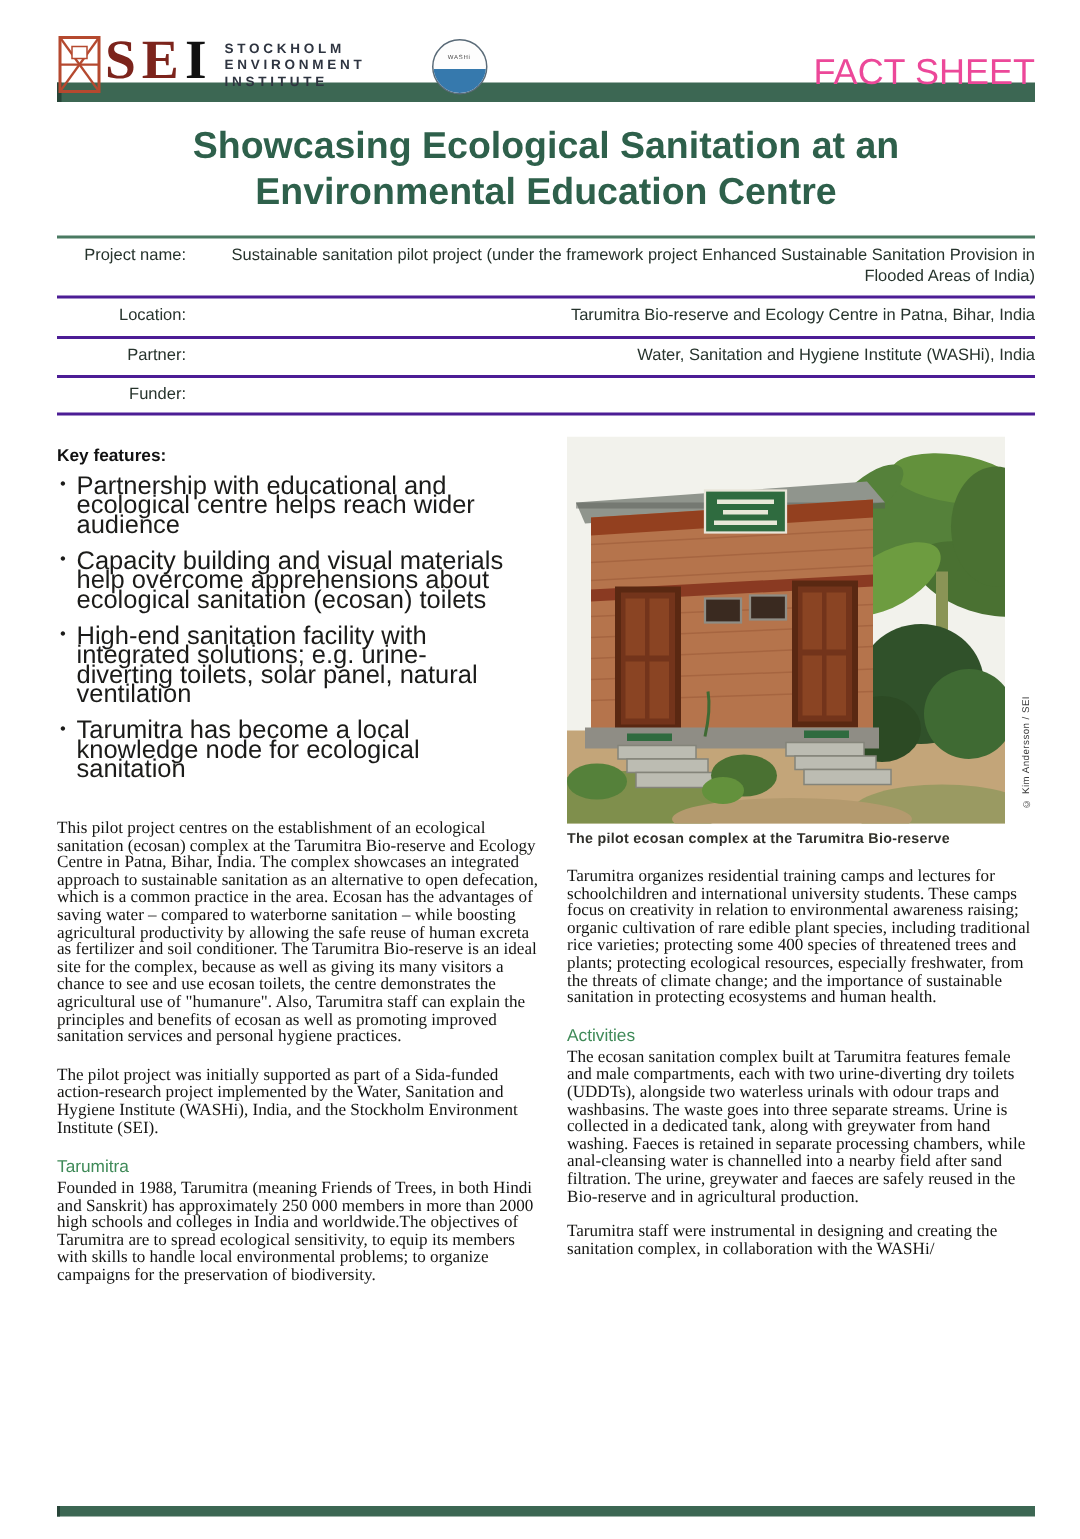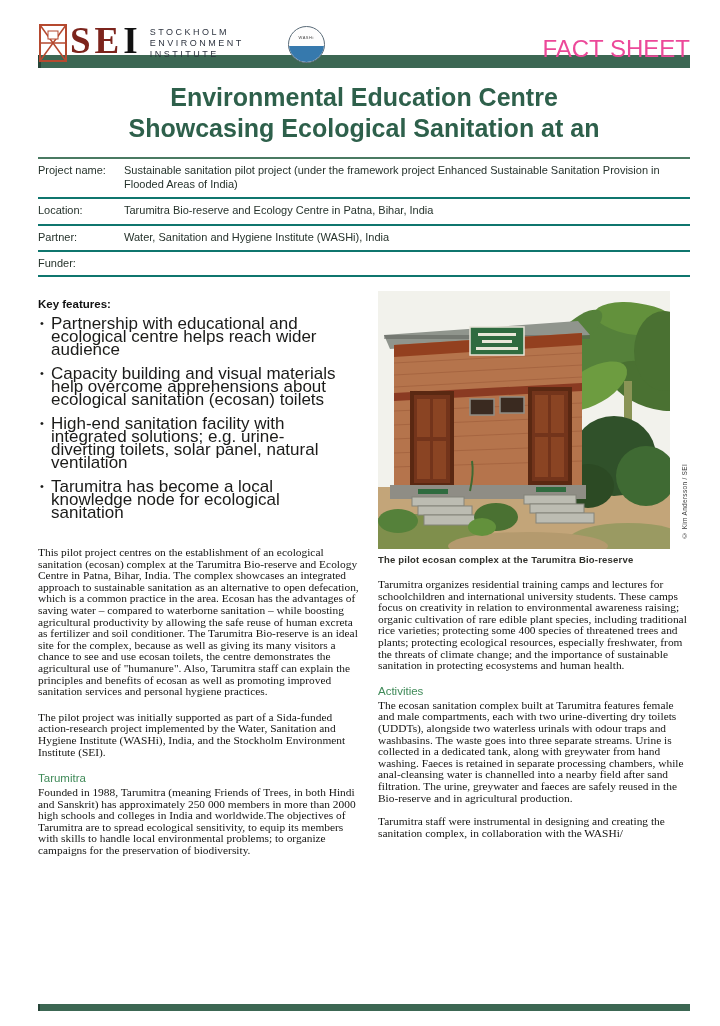--- a/index.html
+++ b/index.html
@@ -14,21 +14,21 @@
   
   .header { display:flex; align-items:flex-start; padding-top:23px; height:53px;gap:22px; }
   .sei-logo { display:flex; align-items:flex-start; }
   .sei-mark { width:30px; height:40px; margin-right:2px; }
   .sei-acronym {
     font-family:"Liberation Serif", serif; font-weight:bold; font-size:37px;
     line-height:36px; letter-spacing:4px; color:#7c241c;
   }
   .sei-acronym .last { color:#111; }
   .inst-text {
-    margin-left:8px; margin-top:4px; font-size:9px; font-weight:normal;
+    margin-left:8px; margin-top:4px; font-size:9px; font-weight:bold;
     letter-spacing:2.5px; color:#2e3440; line-height:11px;
   }
   .partner-logo {
     width:37px; height:37px; border-radius:50%; border:1px solid #5a6b78;
     margin-left:22px; margin-top:3px; overflow:hidden; position:relative; background:#fdfdfd;
   }
   .partner-logo .water { position:absolute; left:0; right:0; bottom:0; height:45%; background:#3679ad; border-radius:0 0 50% 50%; }
   .partner-logo .tinytext { position:absolute; top:8px; left:0; right:0; text-align:center; font-size:4px; color:#444; letter-spacing:.5px; }
   .factsheet {
     margin-left:auto; font-size:24px; font-weight:normal; color:#ec4899;
@@ -40,21 +40,21 @@
   .bar-bottom { position:absolute; left:38px; right:30px; bottom:15px; height:7px; background:#3c6753; border-left:2px solid #274538; }
 
   
   .title {
     text-align:center; color:#2e604b; font-weight:bold; font-size:25px;
     line-height:31px; margin-top:14px; letter-spacing:0;
   }
 
   
   .info-table { margin-top:13px; border-top:2px solid #4a7a62; font-size:11px; }
-  .info-row { display:flex; border-bottom:2px solid #0f766e; padding:5px 0 6px 0; }
+  .info-row { display:flex; border-bottom:2px solid #4c1d95; padding:5px 0 6px 0;text-align:right; }
   .info-label { width:86px; flex:0 0 86px; color:#26332c; }
   .info-value { flex:1; color:#26332c; line-height:13.5px; }
 
   
   .columns { display:flex; margin-top:14px; }
   .col-left { width:322px; flex:0 0 322px; }
   .col-gap { width:18px; flex:0 0 18px; }
   .col-right { width:312px; flex:0 0 312px; }
 
   .kf-heading { font-size:11.5px; font-weight:bold; color:#111; margin-top:7px; }
@@ -108,22 +108,22 @@
       <div class="partner-logo">
         <div class="tinytext">WASHi</div>
         <div class="water"></div>
       </div>
       <div class="factsheet">FACT SHEET</div>
     </div>
 
     <div class="bar-top"></div>
 
     <div class="title">
+      <div>Showcasing Ecological Sanitation at an</div>
       <div>Environmental Education Centre</div>
-      <div>Showcasing Ecological Sanitation at an</div>
     </div>
 
     <div class="info-table">
       <div class="info-row">
         <div class="info-label">Project name:</div>
         <div class="info-value">Sustainable sanitation pilot project (under the framework project Enhanced Sustainable Sanitation Provision in Flooded Areas of India)</div>
       </div>
       <div class="info-row">
         <div class="info-label">Location:</div>
         <div class="info-value">Tarumitra Bio-reserve and Ecology Centre in Patna, Bihar, India</div>

